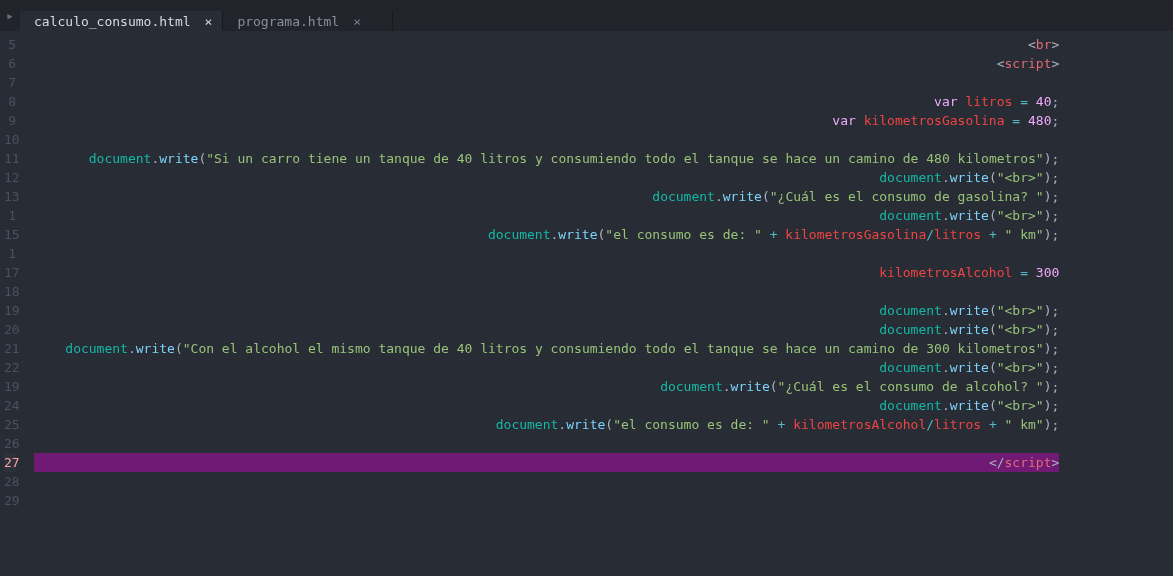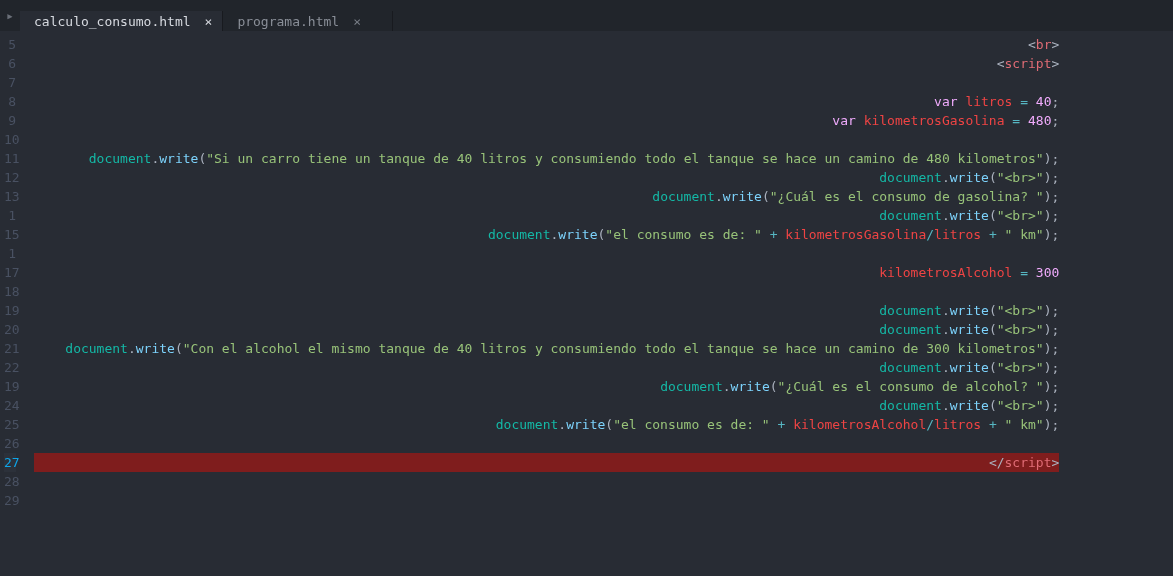--- a/index.html
+++ b/index.html
@@ -54,30 +54,30 @@
 }
 .gutter {
   background: #282c34;
   color: #495162;
   text-align: right;
   padding: 4px 10px 0 4px;
   user-select: none;
   width: 26px;
 }
 .gutter div { height: 19px; line-height: 19px; }
-.gutter div.current { background: #2c313a; color: #0ea5e9; }
+.gutter div.current { background: #2c313a; color: #fca5a5; }
 
 .code {
   padding: 4px 0 0 8px;
   white-space: pre;
   line-height: 19px;
   text-align: right;
 }
 .code .line { height: 19px; }
-.code .line.current { background: #7f1d1d; }
+.code .line.current { background: #701a75; }
 
 .p  { color: #abb2bf; }   
 .kw { color: #f0abfc; }   
 .tg { color: #e06c75; }   
 .br { color: #abb2bf; }   
 .id { color: #ef4444; }   
 .obj{ color: #14b8a6; } 
 .fn { color: #7dd3fc; }   
 .op { color: #56b6c2; }   
 .nu { color: #f0abfc; }   

